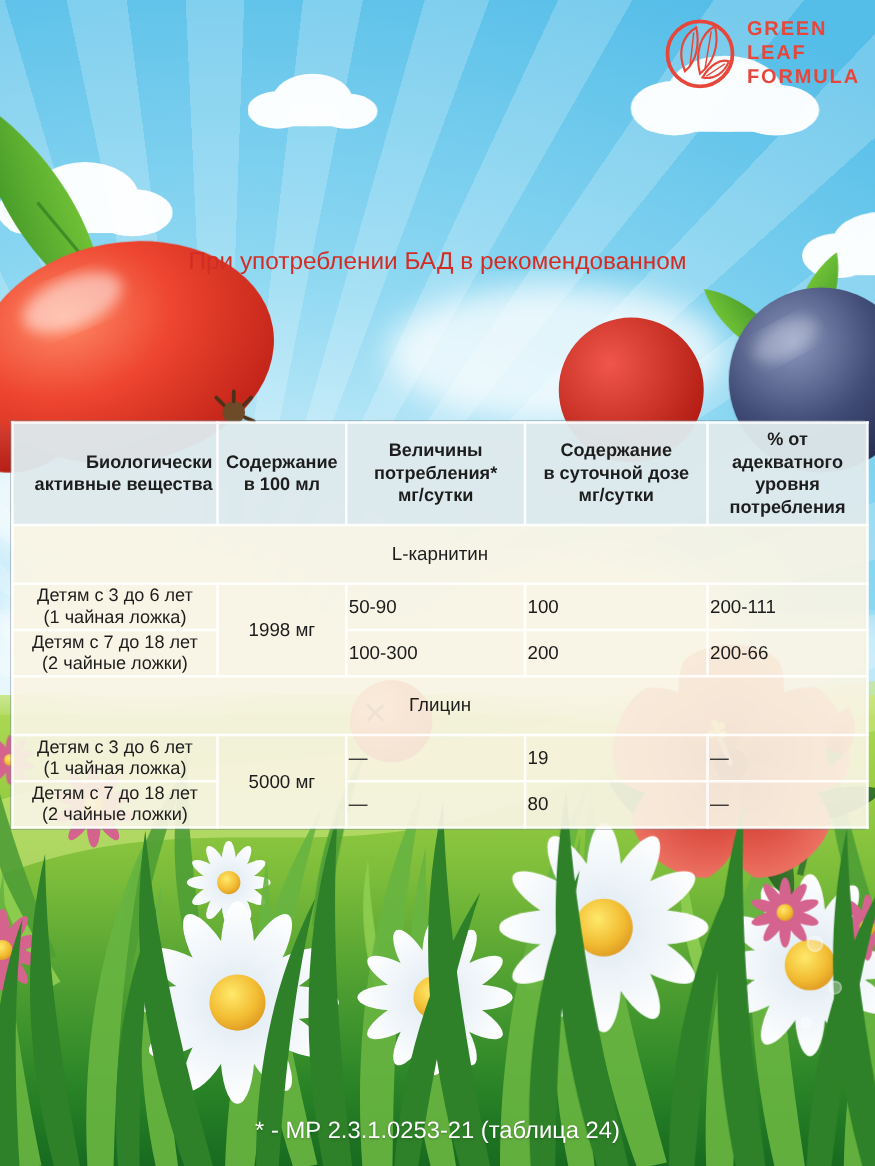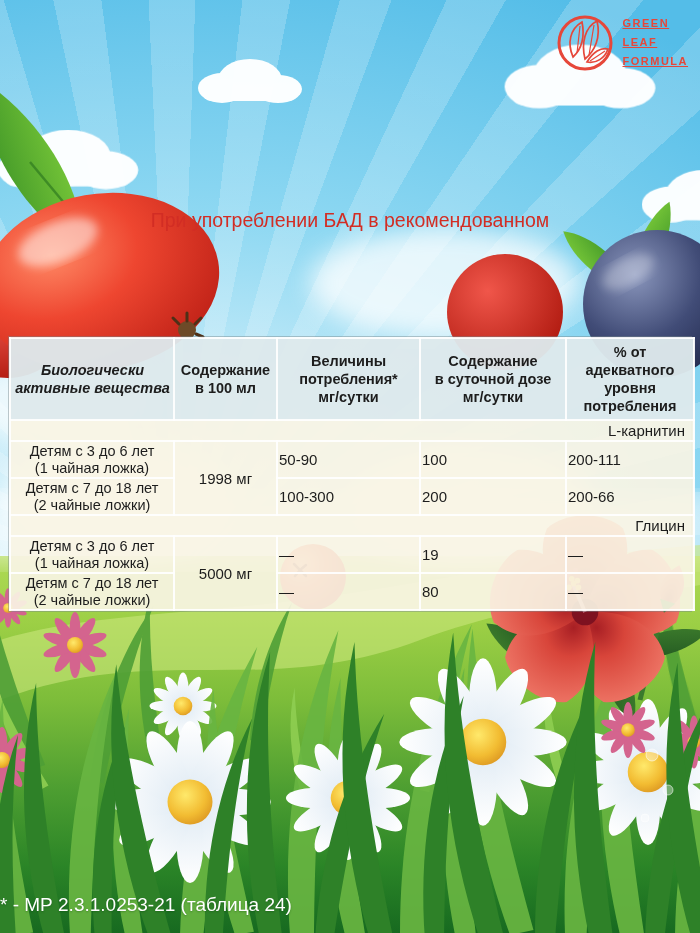--- a/index.html
+++ b/index.html
@@ -13,45 +13,45 @@
     background:repeating-conic-gradient(from -90deg at 25% 104%, rgba(255,255,255,0) 0deg 4.6deg, rgba(255,255,255,.20) 4.6deg 9.2deg);}
 
   
   .meadow{position:absolute;top:556px;left:0;width:700px;height:377px;
     background:linear-gradient(180deg,#aeda55 0%, #9ccf45 18%, #7dbd3a 38%, #4d9e31 62%, #2b8527 82%, #176a20 100%);}
 
   svg.art{position:absolute;top:0;left:0;z-index:2;}
 
   
   .logo{position:absolute;top:14px;right:12px;z-index:6;display:flex;align-items:center;gap:10px;}
-  .logo-text{color:#e6473a;font-weight:bold;font-size:11px;line-height:19px;letter-spacing:1.5px;text-decoration:underline;}
-
-  
-  .heading{position:absolute;top:207px;left:0;width:700px;z-index:5;text-align:center;
+  .logo-text{color:#e6473a;font-weight:bold;font-size:16px;line-height:19px;letter-spacing:1.5px;}
+
+  
+  .heading{position:absolute;top:196px;left:0;width:700px;z-index:5;text-align:center;
     color:#d22d24;font-size:19.5px;line-height:27px;font-weight:400;}
 
   
   .table-wrap{position:absolute;top:336px;left:8px;width:684px;z-index:5;
     border:1px solid rgba(120,135,140,.45);}
   table.nutri{width:100%;border-collapse:collapse;table-layout:fixed;color:#1d1d1d;}
   table.nutri th, table.nutri td{border:2px solid rgba(255,255,255,.92);}
   table.nutri th{background:rgba(222,233,236,.96);font-size:14.5px;font-weight:bold;
     line-height:18px;text-align:center;vertical-align:middle;white-space:pre-line;padding:4px 3px;}
-  table.nutri th.first{text-align:center;padding-left:4px;font-style:italic;}
+  table.nutri th.first{text-align:right;padding-left:4px;}
   tr.head-row{height:56px;}
   tr.section-row{height:20px;}
   tr.data-row{height:31px;}
   td{background:rgba(248,244,228,.92);font-size:15px;}
-  td.section{text-align:right;padding:1px 8px;}
+  td.section{text-align:center;padding:14px 8px;}
   td.group{text-align:center;padding:1px 8px;font-size:14.5px;line-height:16.5px;}
   td.num{}
   td.mid{text-align:center;}
 
   
-  .footnote{position:absolute;top:894px;left:0;width:700px;z-index:5;
+  .footnote{position:absolute;top:894px;left:0;width:700px;z-index:5;text-align:center;
     color:#ffffff;font-size:19px;text-shadow:0 1px 2px rgba(0,60,0,.35);}
 </style>
 </head>
 <body>
 
 <div id="stage">
 
   <div class="sky"></div>
   <div class="sky-rays"></div>
   <div class="meadow"></div>

